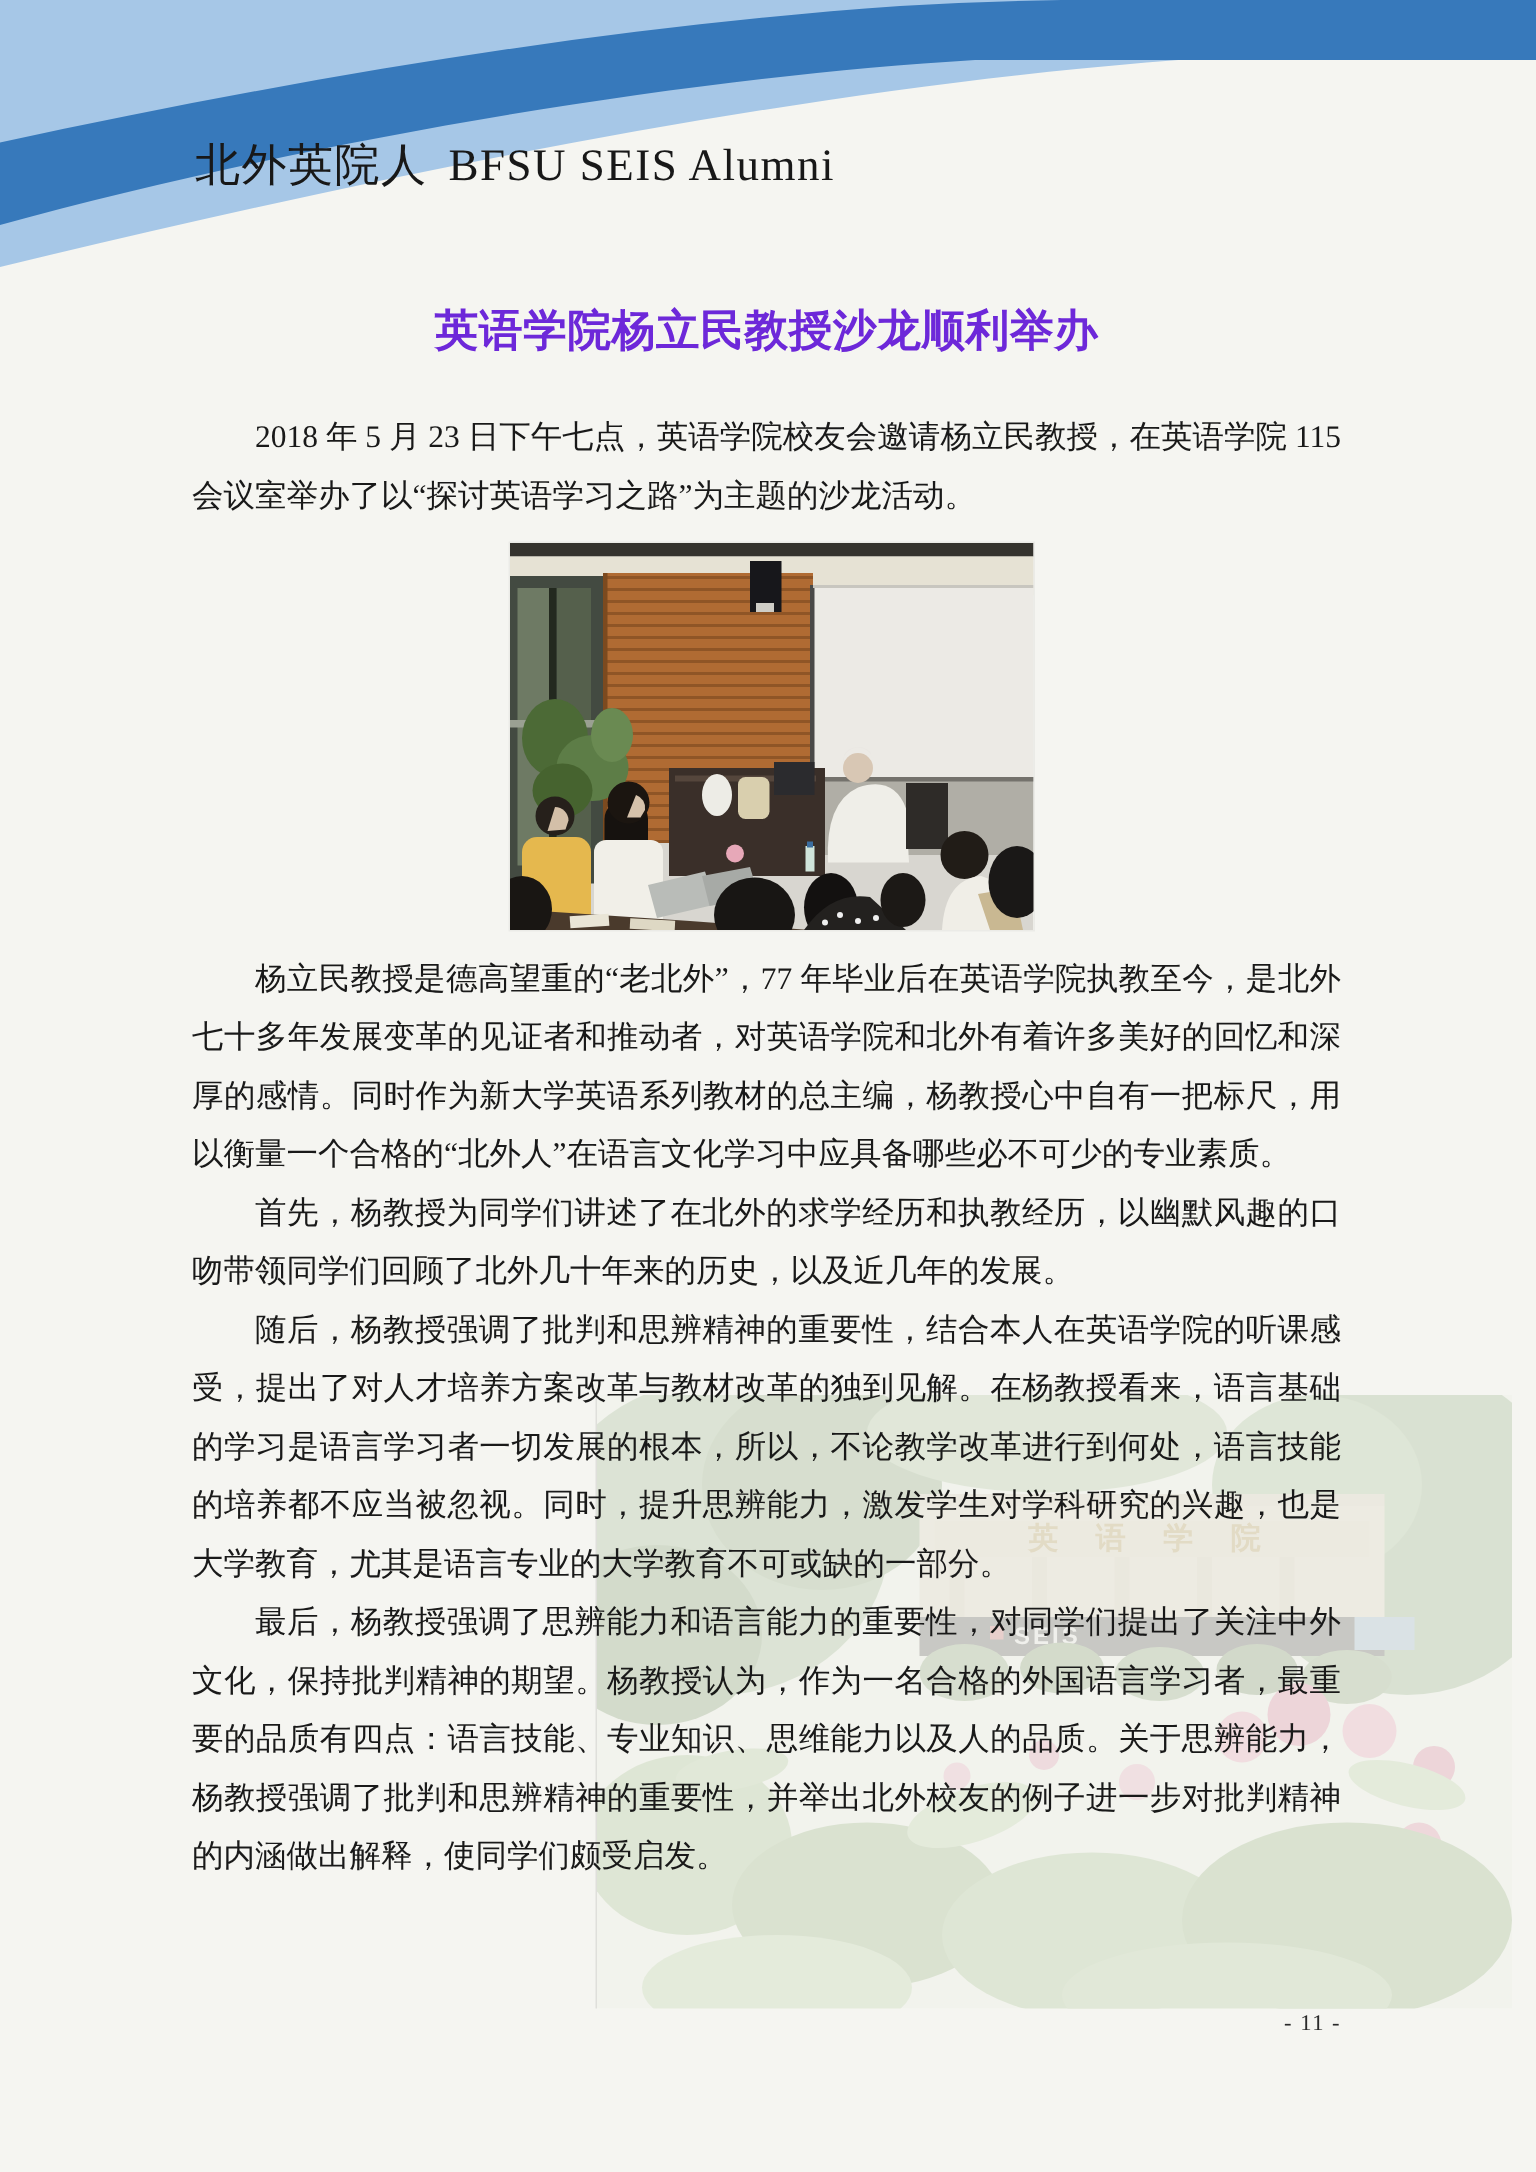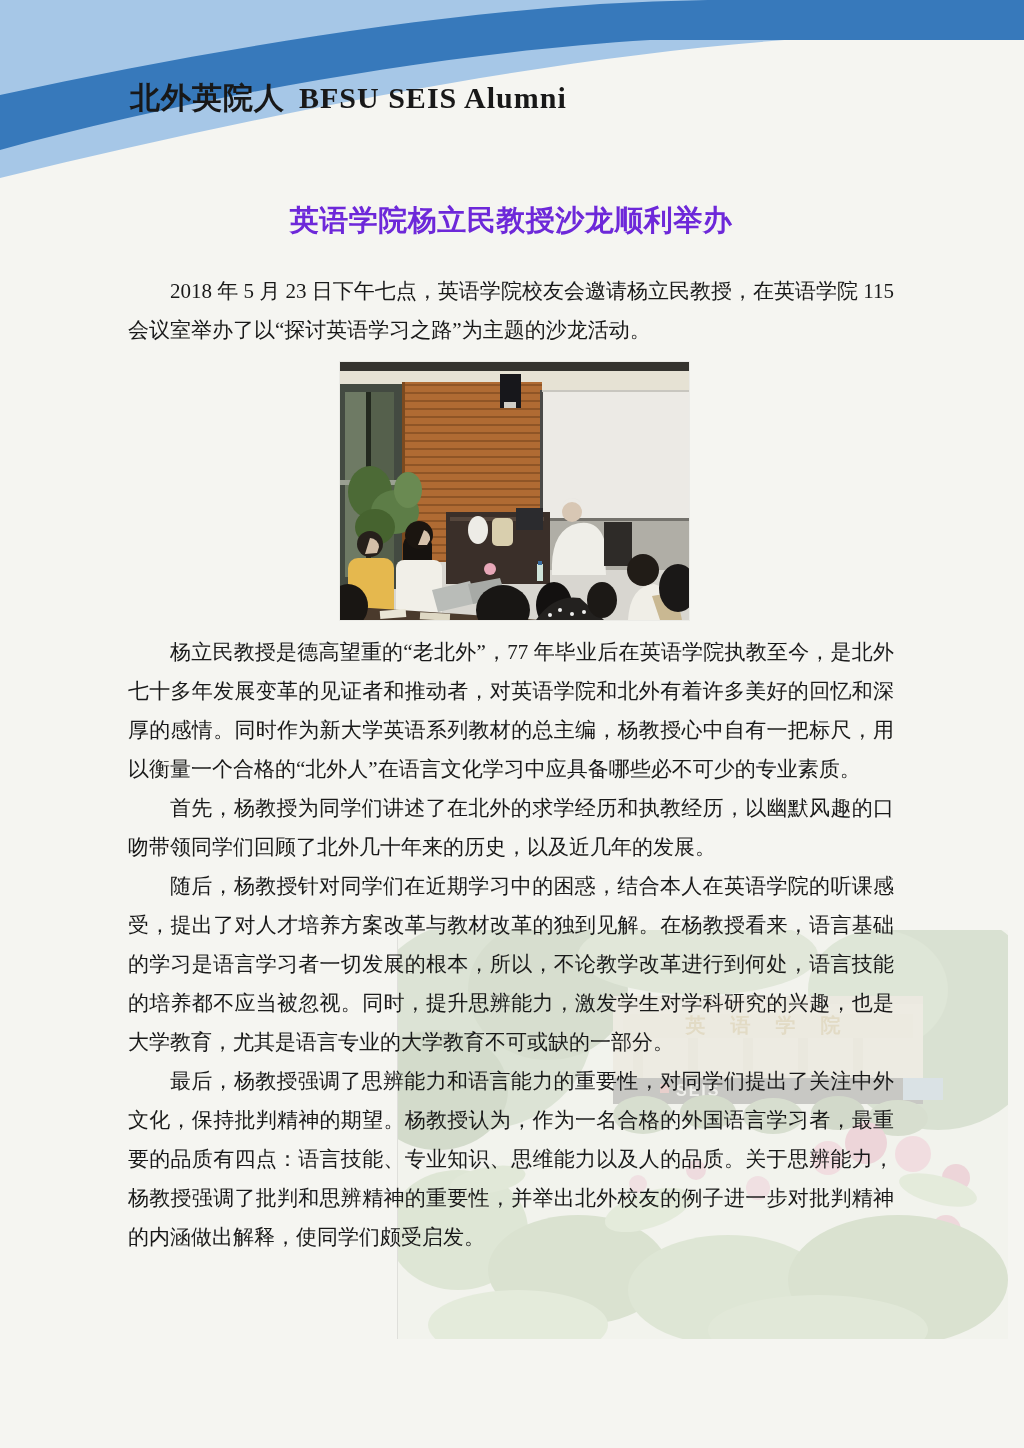--- a/index.html
+++ b/index.html
@@ -1,20 +1,20 @@
 <!DOCTYPE html>
 <html lang="zh"><head>
 <meta charset="utf-8">
 <style>
   html,body{margin:0;padding:0;background:#ffffff;}
   .page{position:relative;width:1024px;height:1448px;background:#f5f5f1;overflow:hidden;
         font-family:"Liberation Serif","DejaVu Serif",serif;color:#1b1b1b;}
   .swoosh{position:absolute;left:0;top:0;width:1024px;height:185px;z-index:1;}
-  .masthead{position:absolute;left:130px;top:78px;z-index:3;white-space:nowrap;
-            font-weight:bold;font-size:30px;letter-spacing:1px;color:#181818;}
+  .masthead{position:absolute;left:130px;top:90px;z-index:3;white-space:nowrap;
+            font-weight:normal;font-size:30px;letter-spacing:1px;color:#181818;}
   .masthead .cn{margin-right:14px;}
   .article-title{position:absolute;left:128px;top:201px;width:766px;margin:0;z-index:2;
             text-align:center;font-family:"Liberation Sans","DejaVu Sans",sans-serif;
             font-weight:bold;font-size:29px;color:#6d28d9;letter-spacing:0.5px;}
   .lead,.bodytext{position:absolute;left:128px;width:766px;z-index:2;
             font-size:21px;line-height:39px;text-align:justify;color:#191919;}
   .lead{top:272px;}
   .bodytext{top:633px;}
   .lead p,.bodytext p{margin:0;text-indent:2em;}
   .photo{position:absolute;left:340px;top:362px;width:349px;height:258px;margin:0;z-index:1;
@@ -207,18 +207,19 @@
         <ellipse cx="400,?" cy="300" rx="0" ry="0" fill="none"></ellipse>
         <ellipse cx="540" cy="260" rx="40" ry="14" fill="#b2cc9a" transform="rotate(14 540 260)"></ellipse>
         <ellipse cx="90" cy="250" rx="38" ry="13" fill="#a5c28c" transform="rotate(-10 90 250)"></ellipse>
       </g>
     </svg>
   </div>
 
   <div class="bodytext">
     <p>杨立民教授是德高望重的“老北外”，77 年毕业后在英语学院执教至今，是北外七十多年发展变革的见证者和推动者，对英语学院和北外有着许多美好的回忆和深厚的感情。同时作为新大学英语系列教材的总主编，杨教授心中自有一把标尺，用以衡量一个合格的“北外人”在语言文化学习中应具备哪些必不可少的专业素质。</p>
     <p>首先，杨教授为同学们讲述了在北外的求学经历和执教经历，以幽默风趣的口吻带领同学们回顾了北外几十年来的历史，以及近几年的发展。</p>
-    <p>随后，杨教授针对同学们在近期学习中的困惑，结合本人在英语学院的听课感受，提出了对人才培养方案改革与教材改革的独到见解。在杨教授看来，语言基础的学习是语言学习者一切发展的根本，所以，不论教学改革进行到何处，语言技能的培养都不应当被忽视。同时，提升思辨能力，激发学生对学科研究的兴趣，也是大学教育，尤其是语言专业的大学教育不可或缺的一部分。</p>
+    <p>随后，杨教授强调了批判和思辨精神的重要性，结合本人在英语学院的听课感受，提出了对人才培养方案改革与教材改革的独到见解。在杨教授看来，语言基础的学习是语言学习者一切发展的根本，所以，不论教学改革进行到何处，语言技能的培养都不应当被忽视。同时，提升思辨能力，激发学生对学科研究的兴趣，也是大学教育，尤其是语言专业的大学教育不可或缺的一部分。</p>
     <p>最后，杨教授强调了思辨能力和语言能力的重要性，对同学们提出了关注中外文化，保持批判精神的期望。杨教授认为，作为一名合格的外国语言学习者，最重要的品质有四点：语言技能、专业知识、思维能力以及人的品质。关于思辨能力，杨教授强调了批判和思辨精神的重要性，并举出北外校友的例子进一步对批判精神的内涵做出解释，使同学们颇受启发。</p>
   </div>
 
+  <div class="pagenum">- 11 -</div>
 
 </div>
 
 </body></html>

